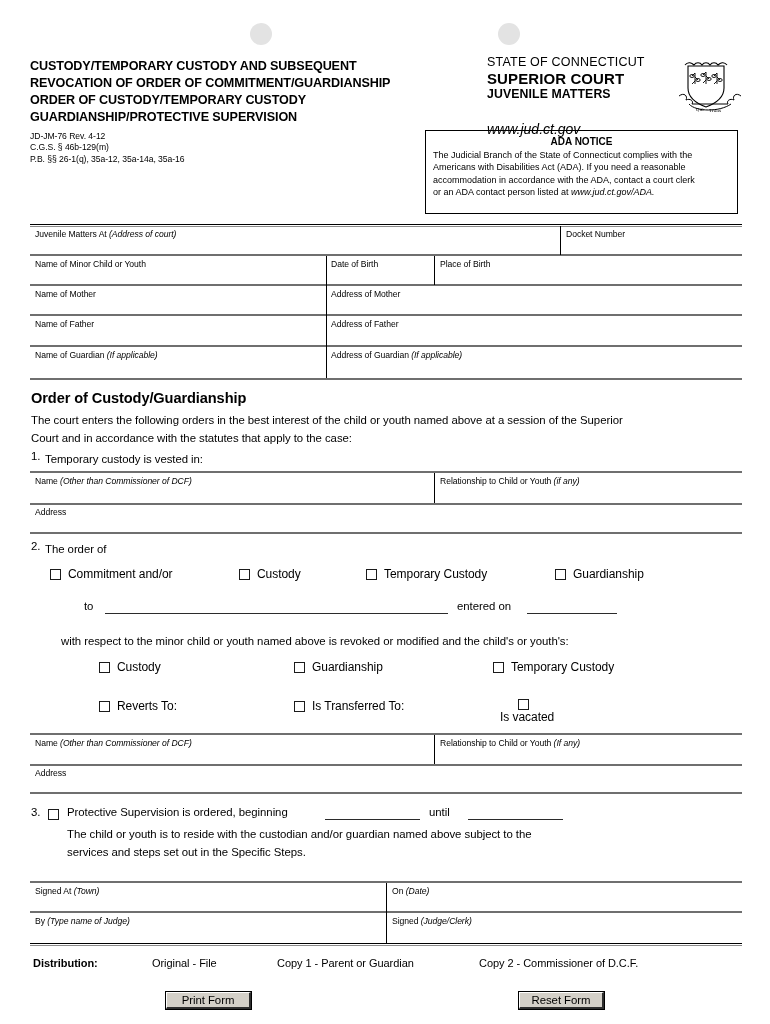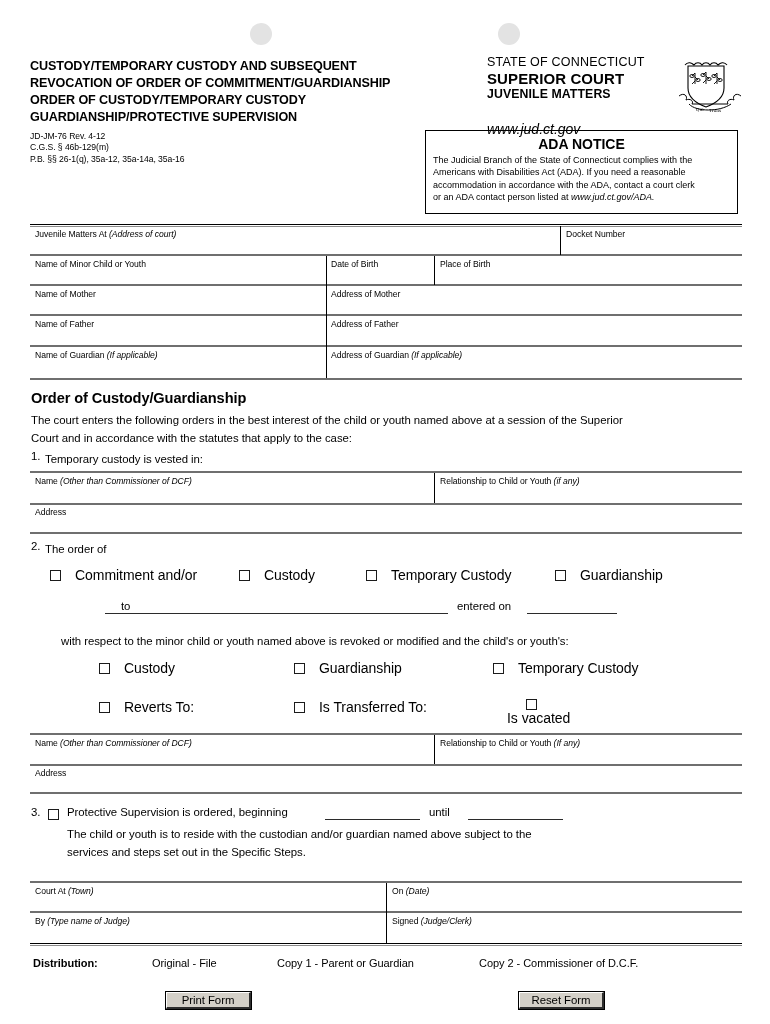--- a/index.html
+++ b/index.html
@@ -31,21 +31,21 @@
   .sc-line{font-size:15px;font-weight:bold;letter-spacing:0.1px;margin-top:1px;}
   .jm-line{font-size:12.3px;font-weight:bold;letter-spacing:0.1px;margin-top:0px;}
   .web-line{font-size:14px;font-style:italic;margin-top:20px;}
   .seal{position:absolute;left:676px;top:54px;width:68px;height:64px;}
 
   
   .ada{
     position:absolute;left:425px;top:130px;width:313px;height:84px;
     border:1px solid #000;box-sizing:border-box;padding:5px 7px 0 7px;
   }
-  .ada-title{font-size:14px;font-weight:bold;text-align:center;margin-bottom:2px;}
+  .ada-title{font-size:10px;font-weight:bold;text-align:center;margin-bottom:2px;}
   .ada-body{font-size:9px;line-height:12.4px;}
   .ada-body i{font-style:italic;}
 
   
   .rule{position:absolute;background:#000;}
   .rule-thick{position:absolute;height:3px;
     background:linear-gradient(to bottom,#000 0 1px,#fff 1px 2px,#8a8a8a 2px 3px);}
   .vdiv{position:absolute;width:1px;background:#000;}
 
   
@@ -56,21 +56,21 @@
   .sec-title{position:absolute;font-size:14.6px;font-weight:bold;letter-spacing:-0.1px;}
   .body-txt{position:absolute;font-size:11.4px;line-height:18px;letter-spacing:-0.05px;text-align:right;}
   .item-num{position:absolute;font-size:11.4px;letter-spacing:-0.05px;}
 
   
   .cbrow{position:absolute;display:flex;align-items:center;}
   .cbox{
     width:11px;height:11px;border:1px solid #1b1b1b;background:#fff;
     box-sizing:border-box;flex:none;
   }
-  .cblabel{font-size:14px;margin-left:14px;letter-spacing:-0.05px;white-space:nowrap;}
+  .cblabel{font-size:12px;margin-left:7px;letter-spacing:-0.05px;white-space:nowrap;}
 
   
   .fill{position:absolute;height:1px;background:#2b2b2b;}
   .inline-txt{position:absolute;font-size:11.4px;letter-spacing:-0.05px;white-space:nowrap;}
 
   
   .dist-lbl{position:absolute;font-size:11px;font-weight:bold;letter-spacing:-0.05px;}
   .dist-itm{position:absolute;font-size:11px;letter-spacing:-0.05px;white-space:nowrap;}
 
   
@@ -218,21 +218,21 @@
   </div>
   <div class="cbrow" style="left:366px;top:567px;">
     <span class="cbox"></span>
     <span class="cblabel">Temporary Custody</span>
   </div>
   <div class="cbrow" style="left:555px;top:567px;">
     <span class="cbox"></span>
     <span class="cblabel">Guardianship</span>
   </div>
 
-  <div class="inline-txt" style="left:84px;top:600px;margin-left:37px;">to</div>
+  <div class="inline-txt" style="left:84px;top:600px;">to</div>
   <div class="fill" style="left:105px;top:613px;width:343px;"></div>
   <div class="inline-txt" style="left:457px;top:600px;">entered on</div>
   <div class="fill" style="left:527px;top:613px;width:90px;"></div>
 
   <div class="body-txt" style="left:61px;top:632px;">with respect to the minor child or youth named above is revoked or modified and the child's or youth's:</div>
 
   <div class="cbrow" style="left:99px;top:660px;">
     <span class="cbox"></span>
     <span class="cblabel">Custody</span>
   </div>
@@ -280,21 +280,21 @@
 
   <div class="body-txt" style="left:67px;top:825px;">The child or youth is to reside with the custodian and/or guardian named above subject to the</div>
   <div class="body-txt" style="left:67px;top:843px;">services and steps set out in the Specific Steps.</div>
 
   <div class="rule" style="left:30px;top:881px;width:712px;height:2px;background:#6f6f6f;"></div>
   <div class="rule" style="left:30px;top:911px;width:712px;height:2px;background:#6f6f6f;"></div>
   <div class="rule-thick" style="left:30px;top:943px;width:712px;"></div>
   <div class="vdiv" style="left:386px;top:883px;height:60px;"></div>
 
   <div class="flabel" style="left:35px;top:886px;">
-    <span>Court At</span> <i>(Town)</i>
+    <span>Signed At</span> <i>(Town)</i>
   </div>
   <div class="flabel" style="left:392px;top:886px;">
     <span>On</span> <i>(Date)</i>
   </div>
   <div class="flabel" style="left:35px;top:916px;">
     <span>By</span> <i>(Type name of Judge)</i>
   </div>
   <div class="flabel" style="left:392px;top:916px;">
     <span>Signed</span> <i>(Judge/Clerk)</i>
   </div>

